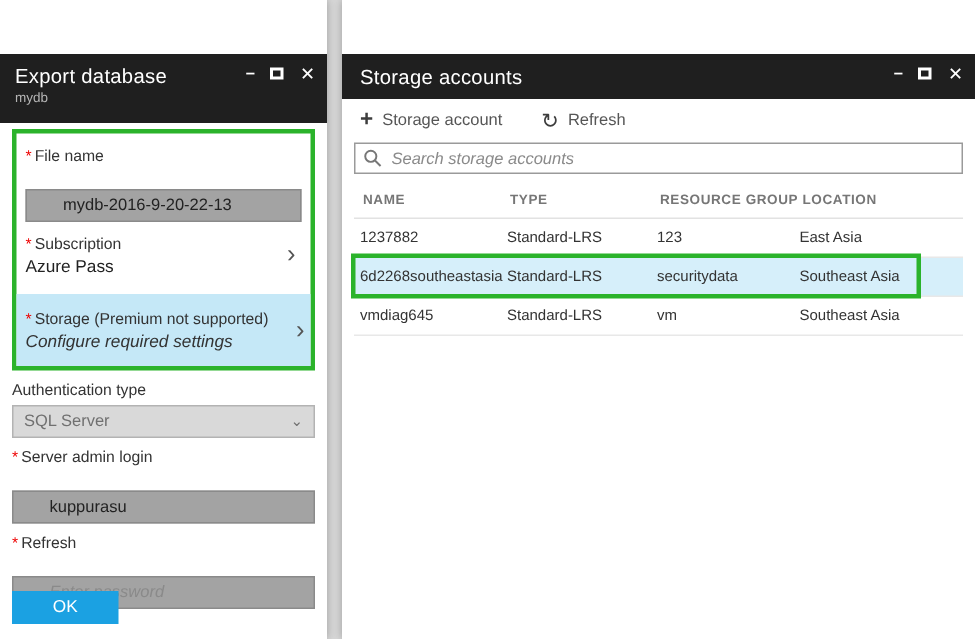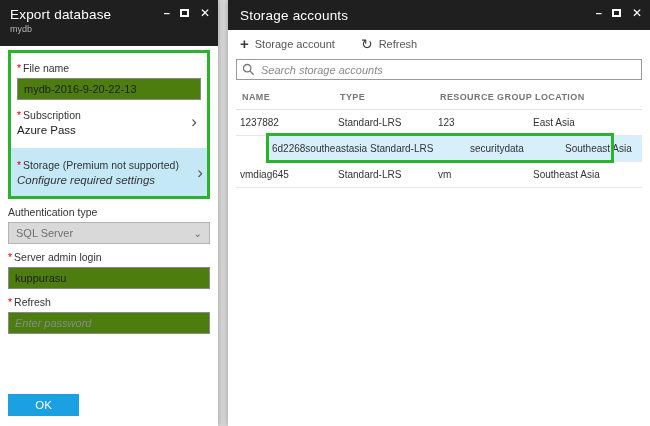--- a/index.html
+++ b/index.html
@@ -11,38 +11,38 @@
   }
   *{box-sizing:border-box;}
   body{margin:0;background:#d8d8d8;font-family:"Liberation Sans",sans-serif;}
   .stage{position:relative;width:650px;height:426px;background:#d8d8d8;display:flex;overflow:hidden;}
 
   
   .blade{background:#fff;height:426px;display:flex;flex-direction:column;box-shadow:0 0 6px rgba(0,0,0,.28);}
   .blade.left{width:218px;flex:none;}
   .blade.right{flex:1;margin-left:10px;}
 
-  .blade-header{position:relative;background:var(--header-dark);color:#fff;flex:none;}
+  .blade-header{position:relative;background:var(--header-dark);color:#fff;flex:none;margin-top:36px;}
   .blade-header.tall{height:46px;padding:7px 10px 0;}
   .blade-header.short{height:30px;display:flex;align-items:center;padding:0 12px;}
   .blade-title{font-size:13.5px;font-weight:400;margin:0;letter-spacing:.2px;}
   .blade-subtitle{font-size:9px;color:#b5b5b5;margin-top:2px;}
 
   .win-controls{position:absolute;top:8px;right:8px;display:flex;align-items:center;gap:11px;}
   .wc{color:#fff;font-size:11px;line-height:10px;cursor:pointer;user-select:none;}
   .wc.minimize{font-weight:bold;letter-spacing:-1px;}
   .wc.box{width:9px;height:8px;border:2px solid #fff;display:inline-block;}
   .wc.close{font-size:12px;}
 
   
   .left-body{position:relative;flex:1;padding:4px 8px;}
   .green-outline{border:3px solid var(--annotation-green);margin:0 0 6px;padding:2px 6px 8px;}
   .field-label{display:block;font-size:10.5px;color:#333;margin:7px 0 4px;}
   .req{color:#e00;margin-right:2px;}
-  .text-input{width:100%;height:22px;border:1px solid #8a8a8a;padding:0 6px;font-size:11px;color:#222;background:#4d7c0f;font-family:inherit;border-radius:0;}
+  .text-input{width:100%;height:22px;border:1px solid #8a8a8a;padding:0 24px;font-size:11px;color:#222;background:#a3a3a3;font-family:inherit;border-radius:0;margin-top:12px;}
   .text-input::placeholder{font-style:italic;color:#8a8a8a;}
 
   .picker{position:relative;padding:2px 20px 6px 0;cursor:pointer;}
   .picker .field-label{margin-bottom:3px;}
   .picker-value{font-size:11.5px;color:#222;}
   .chev{position:absolute;right:4px;top:50%;transform:translateY(-50%);color:#555;font-size:17px;line-height:1;}
 
   .storage-picker{background:var(--storage-highlight);margin:6px -6px -8px;padding:4px 20px 10px 6px;}
   .storage-picker .picker-value{font-style:italic;color:#333;}
 
@@ -63,21 +63,21 @@
   .search-input::placeholder{font-style:italic;color:#8a8a8a;}
   .search-icon{position:absolute;left:6px;top:4px;width:13px;height:13px;}
 
   .thead{display:flex;padding:2px 2px 7px;border-bottom:1px solid #e2e2e2;}
   .th{font-size:9px;font-weight:bold;color:#767676;letter-spacing:.4px;}
   .c1{width:102px;padding-left:4px;}
   .c2{width:100px;}
   .c3{width:95px;}
   .c4{flex:1;}
   .trow{position:relative;display:flex;align-items:center;height:26px;border-bottom:1px solid #e8e8e8;font-size:10px;color:#333;cursor:pointer;}
-  .trow.selected{background:var(--selected-row);margin-left:32px;}
+  .trow.selected{background:var(--selected-row);}
   .row-annotation{position:absolute;left:-2px;right:28px;top:-3px;bottom:-2px;border:3px solid var(--annotation-green);pointer-events:none;z-index:2;}
 </style>
 </head>
 <body>
 
 <div class="stage">
 
   <section class="blade left">
     <header class="blade-header tall">
       <h1 class="blade-title">Export database</h1>

